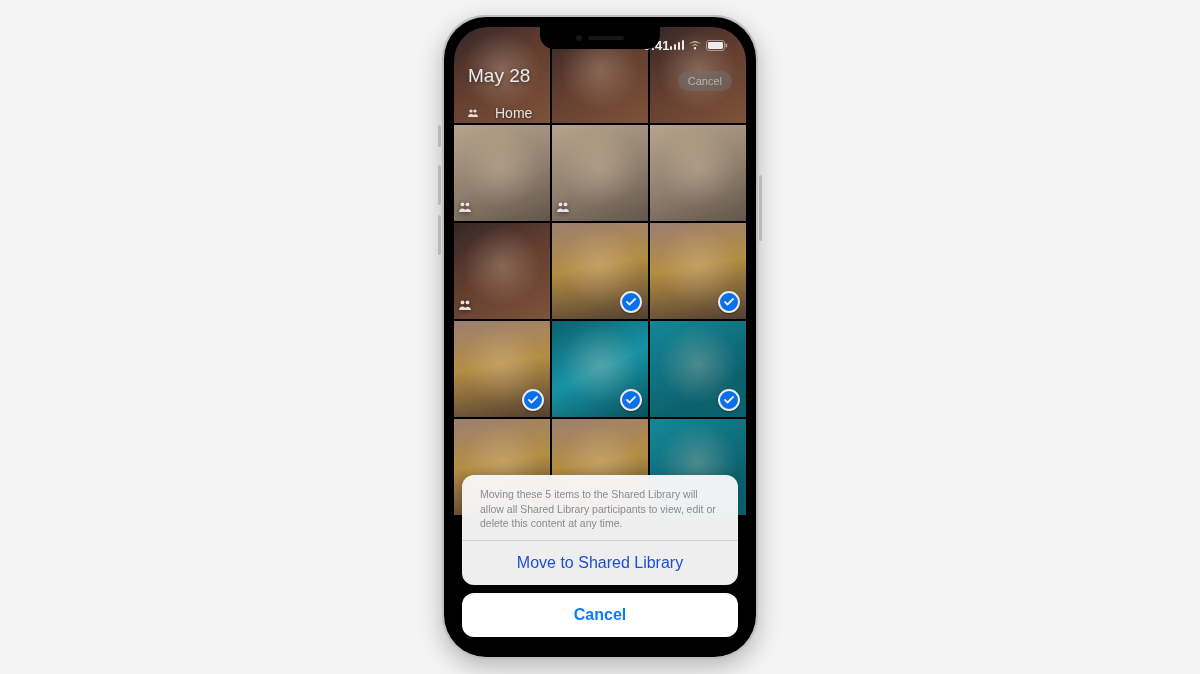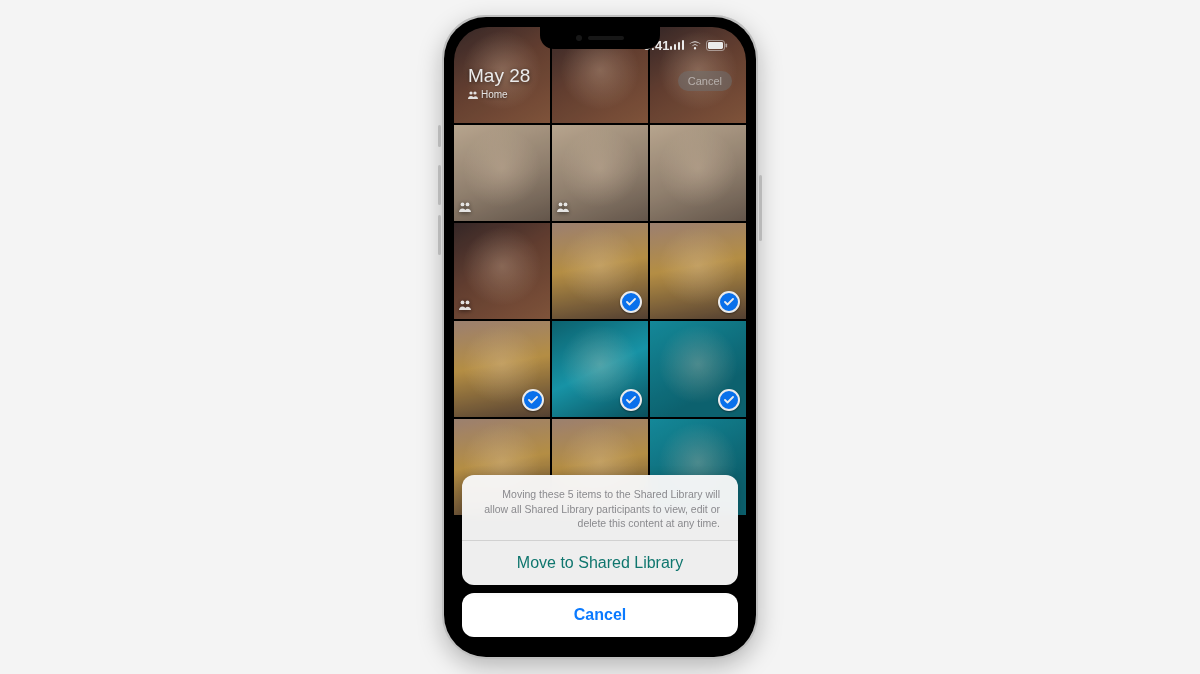--- a/index.html
+++ b/index.html
@@ -18,42 +18,42 @@
 
   .status{position:absolute;top:0;left:0;right:0;height:36px;display:flex;align-items:center;justify-content:flex-end;padding:0 18px;z-index:40;color:#fff;font-weight:600;font-size:13px}
   .status .right{display:flex;align-items:center;gap:4px}
   .bars{display:flex;align-items:flex-end;gap:1.5px}
   .bars span{display:block;width:2.5px;background:#fff;border-radius:1px}
   .bars span:nth-child(1){height:4px}.bars span:nth-child(2){height:6px}.bars span:nth-child(3){height:8px}.bars span:nth-child(4){height:10px}
   .wifi-svg,.batt-svg{display:block}
 
   .header{position:absolute;top:38px;left:14px;right:14px;z-index:30;color:#fff;display:flex;justify-content:space-between;align-items:flex-start}
   .header .date{font-size:19px;font-weight:400;text-shadow:0 1px 4px rgba(0,0,0,.6)}
-  .header .sub{font-size:10px;display:flex;align-items:center;gap:3px;opacity:.95;margin-top:2px;text-shadow:0 1px 3px rgba(0,0,0,.6)}
+  .header .sub{font-size:14px;display:flex;align-items:center;gap:17px;opacity:.95;margin-top:18px;text-shadow:0 1px 3px rgba(0,0,0,.6)}
   .cancel-pill{background:rgba(120,120,120,.55);color:rgba(255,255,255,.55);font-size:11px;padding:4px 10px;border-radius:12px;margin-top:6px}
 
   .grid{position:absolute;inset:0;display:grid;grid-template-columns:repeat(3,1fr);grid-auto-rows:96px;gap:2px;z-index:5}
   .tile{position:relative;overflow:hidden}
   .ph{width:100%;height:100%}
   .ph.warm{background:linear-gradient(150deg,#3a2a2a,#6a4334 45%,#8a5a3f)}
   .ph.beige{background:linear-gradient(160deg,#c7b39a,#9c8a77 55%,#6c5d51)}
   .ph.dusk{background:linear-gradient(170deg,#a98b7a,#c49a4a 45%,#5a4536)}
   .ph.teal{background:linear-gradient(155deg,#0e6a78,#19a0b4 50%,#0b5663)}
   .ph.tealp{background:linear-gradient(150deg,#1694a6,#0e6a78 70%)}
   .ph::after{content:"";position:absolute;inset:0;background:radial-gradient(circle at 50% 45%,rgba(255,228,200,.28),transparent 55%)}
   .tile .shared{position:absolute;left:5px;bottom:5px;color:#fff;opacity:.95;filter:drop-shadow(0 1px 2px rgba(0,0,0,.6))}
   .tile .check{position:absolute;right:6px;bottom:6px;width:18px;height:18px;border-radius:50%;background:#0a7aff;border:2px solid #fff;display:flex;align-items:center;justify-content:center;box-shadow:0 1px 2px rgba(0,0,0,.4)}
   .tile .check svg{display:block}
 
   .sheet-backdrop{position:absolute;inset:0;background:rgba(0,0,0,.08);z-index:60}
   .sheet{position:absolute;left:8px;right:8px;bottom:10px;z-index:70}
   .sheet-card{background:rgba(248,248,248,.96);border-radius:12px;overflow:hidden;backdrop-filter:blur(8px);box-shadow:0 2px 12px rgba(0,0,0,.2)}
-  .sheet-msg{padding:12px 18px 10px;font-size:10.5px;line-height:1.35;color:#8a8a8e;text-align:right}
+  .sheet-msg{padding:12px 18px 10px;font-size:10.5px;line-height:1.35;color:#8a8a8e;text-align:left}
   .sheet-sep{height:1px;background:rgba(0,0,0,.12)}
-  .sheet-action{padding:13px 0;text-align:center;font-size:16px;color:#0f766e}
+  .sheet-action{padding:13px 0;text-align:center;font-size:16px;color:#1d4ed8}
   .sheet-cancel{margin-top:8px;background:#fff;border-radius:12px;padding:13px 0;text-align:center;font-size:16px;font-weight:600;color:#0a7aff;box-shadow:0 2px 12px rgba(0,0,0,.15)}
   .home-bar{position:absolute;left:50%;bottom:4px;transform:translateX(-50%);width:110px;height:4px;background:#000;border-radius:3px;z-index:80}
 </style>
 </head>
 <body>
 
 <div class="stage">
   <div class="phone">
     <div class="btn-side mute"></div>
     <div class="btn-side volu"></div>

